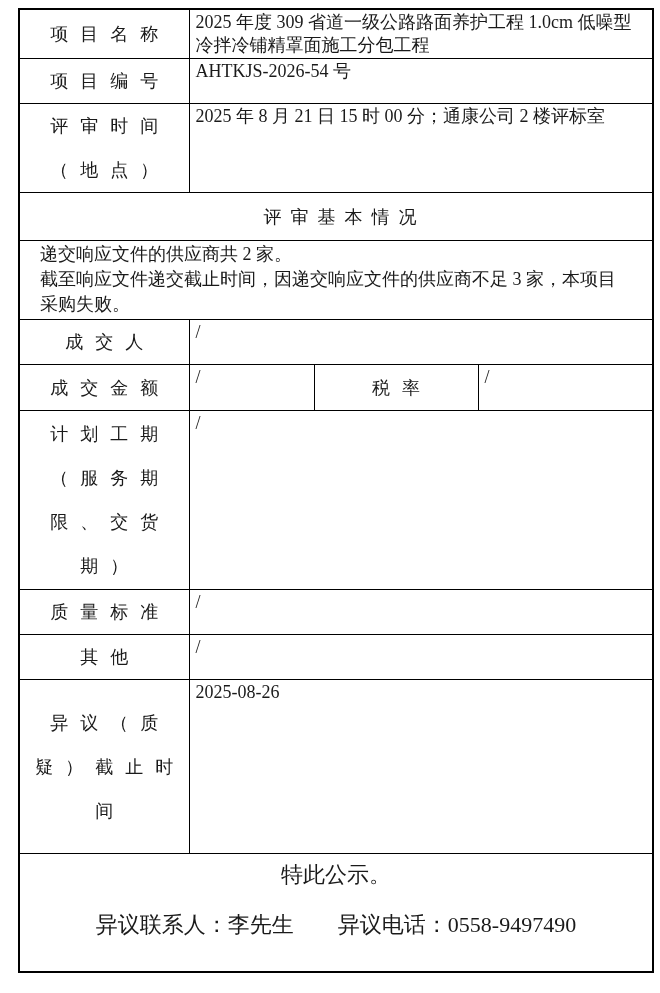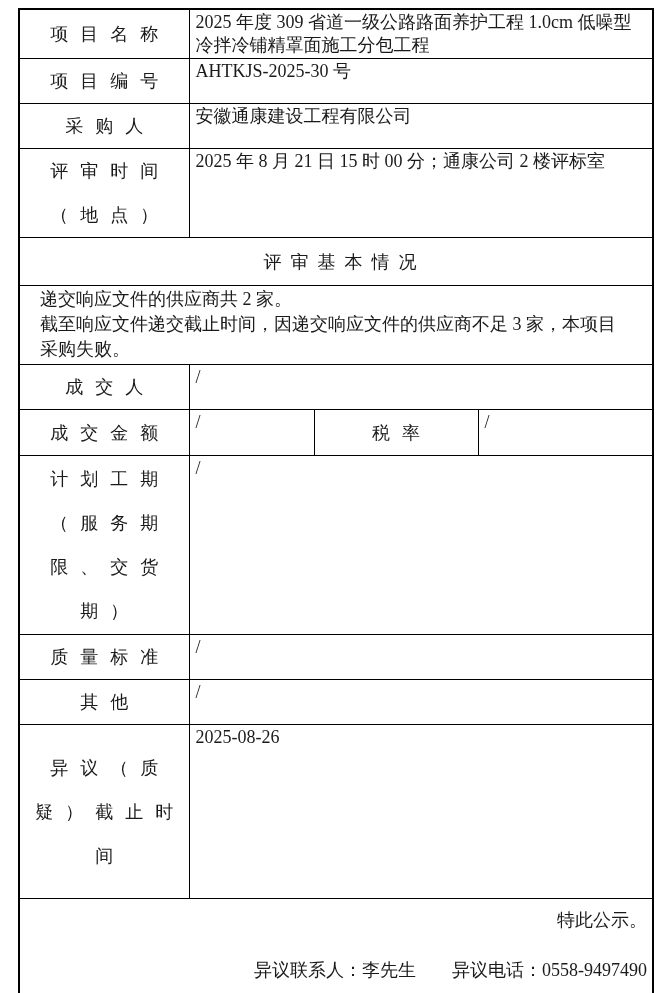--- a/index.html
+++ b/index.html
@@ -53,22 +53,22 @@
   td.paragraph {
     vertical-align: top;
     text-align: left;
     font-size: 18px;
     line-height: 25px;
     padding: 1px 20px;
     white-space: pre-line;
   }
   td.footer-cell {
     vertical-align: top;
-    text-align: right;
-    font-size: 18px;
+    text-align: center;
+    font-size: 22px;
     padding: 8px 5px;
   }
   .footer-notice { line-height: 26px; }
   .footer-contact { line-height: 26px; margin-top: 24px; }
 
   
   tr.r1  { height: 49px; padding-left: 31px; }
   tr.r2  { height: 45px; }
   tr.r3  { height: 41px; }
   tr.r4  { height: 69px; }
@@ -92,25 +92,21 @@
     <col style="width:164px">
     <col style="width:175px">
   </colgroup>
   <tbody>
     <tr class="r1">
       <td class="label">项目名称</td>
       <td class="value" colspan="3">2025 年度 309 省道一级公路路面养护工程 1.0cm 低噪型冷拌冷铺精罩面施工分包工程</td>
     </tr>
     <tr class="r2">
       <td class="label">项目编号</td>
-      <td class="value" colspan="3">AHTKJS-2025-30 号</td>
-    </tr>
-    <tr class="r3">
-      <td class="label">采购人</td>
-      <td class="value" colspan="3">安徽通康建设工程有限公司</td>
+      <td class="value" colspan="3">AHTKJS-2026-54 号</td>
     </tr>
     <tr class="r4">
       <td class="label">评审时间
 （地点）</td>
       <td class="value" colspan="3">2025 年 8 月 21 日 15 时 00 分；通康公司 2 楼评标室</td>
     </tr>
     <tr class="r5">
       <td class="section-header" colspan="4">评审基本情况</td>
     </tr>
     <tr class="r6">

